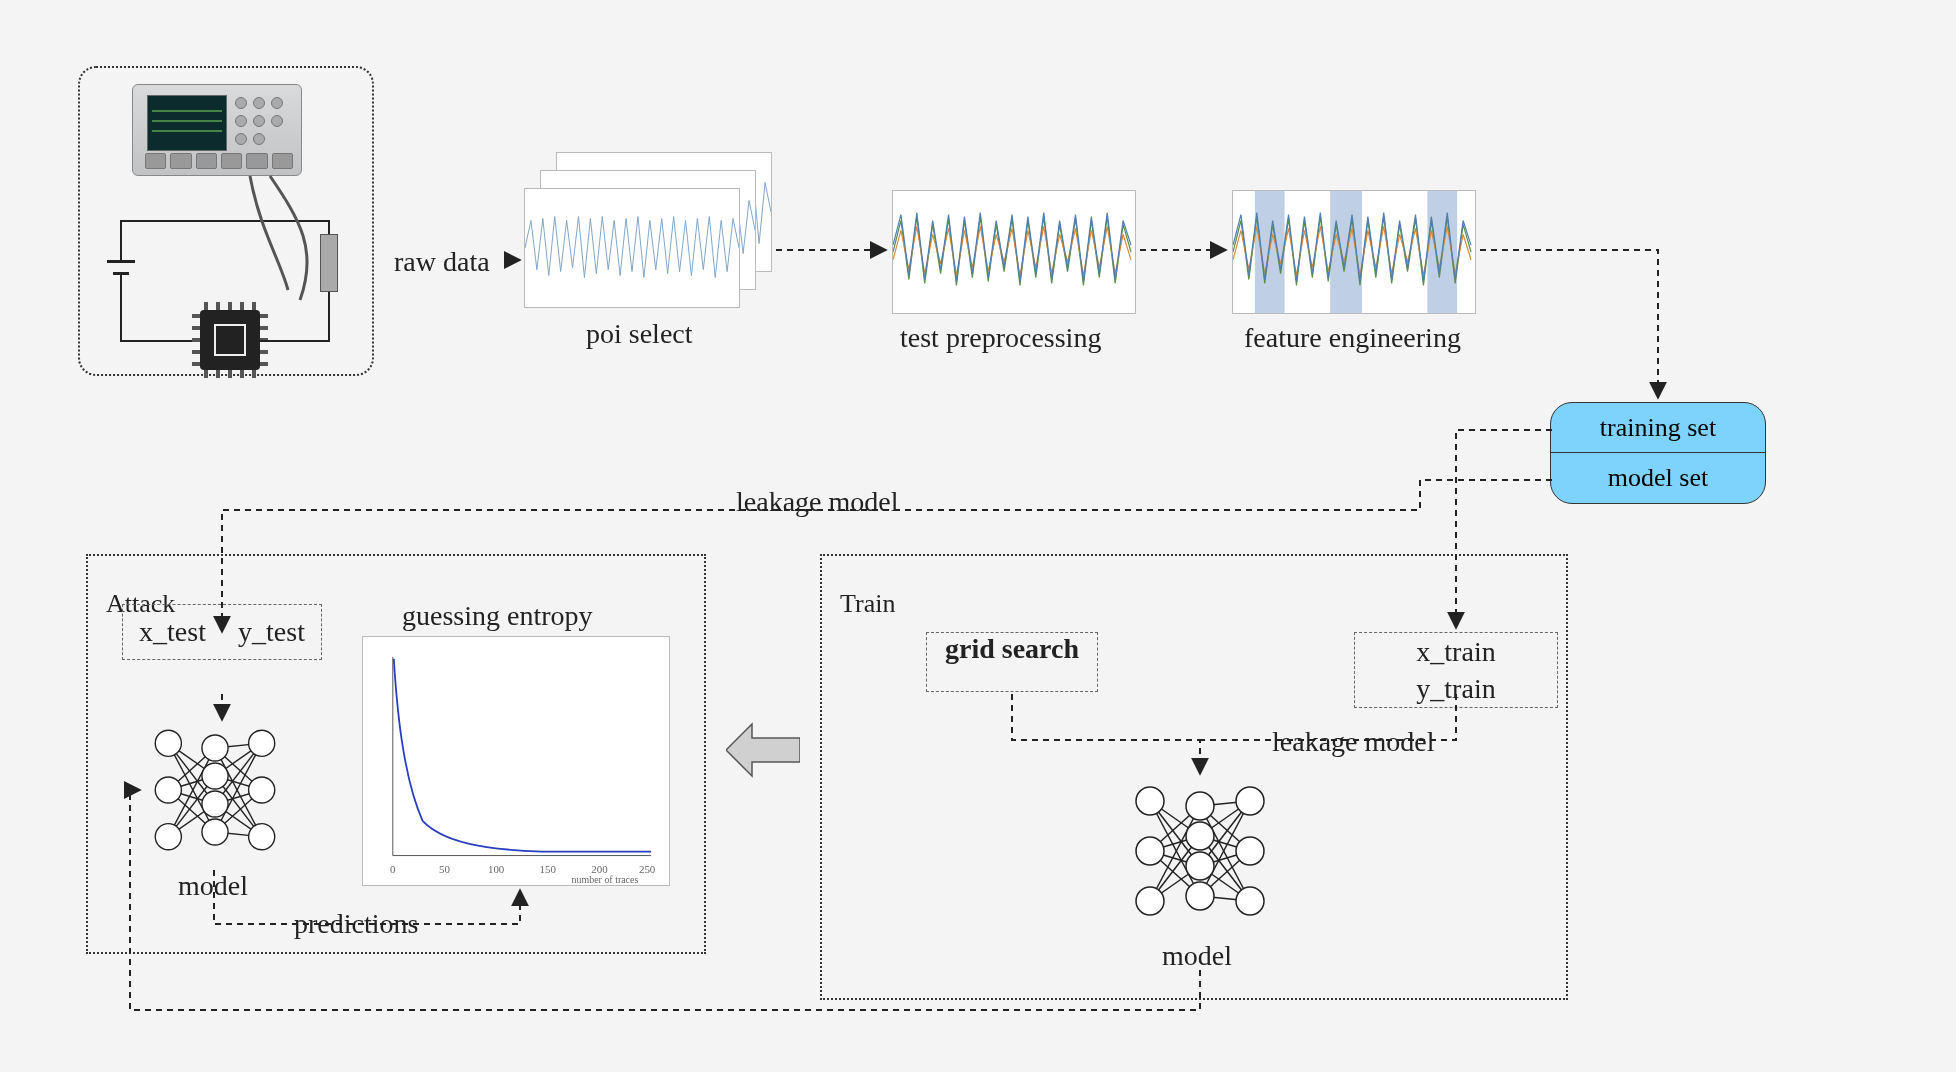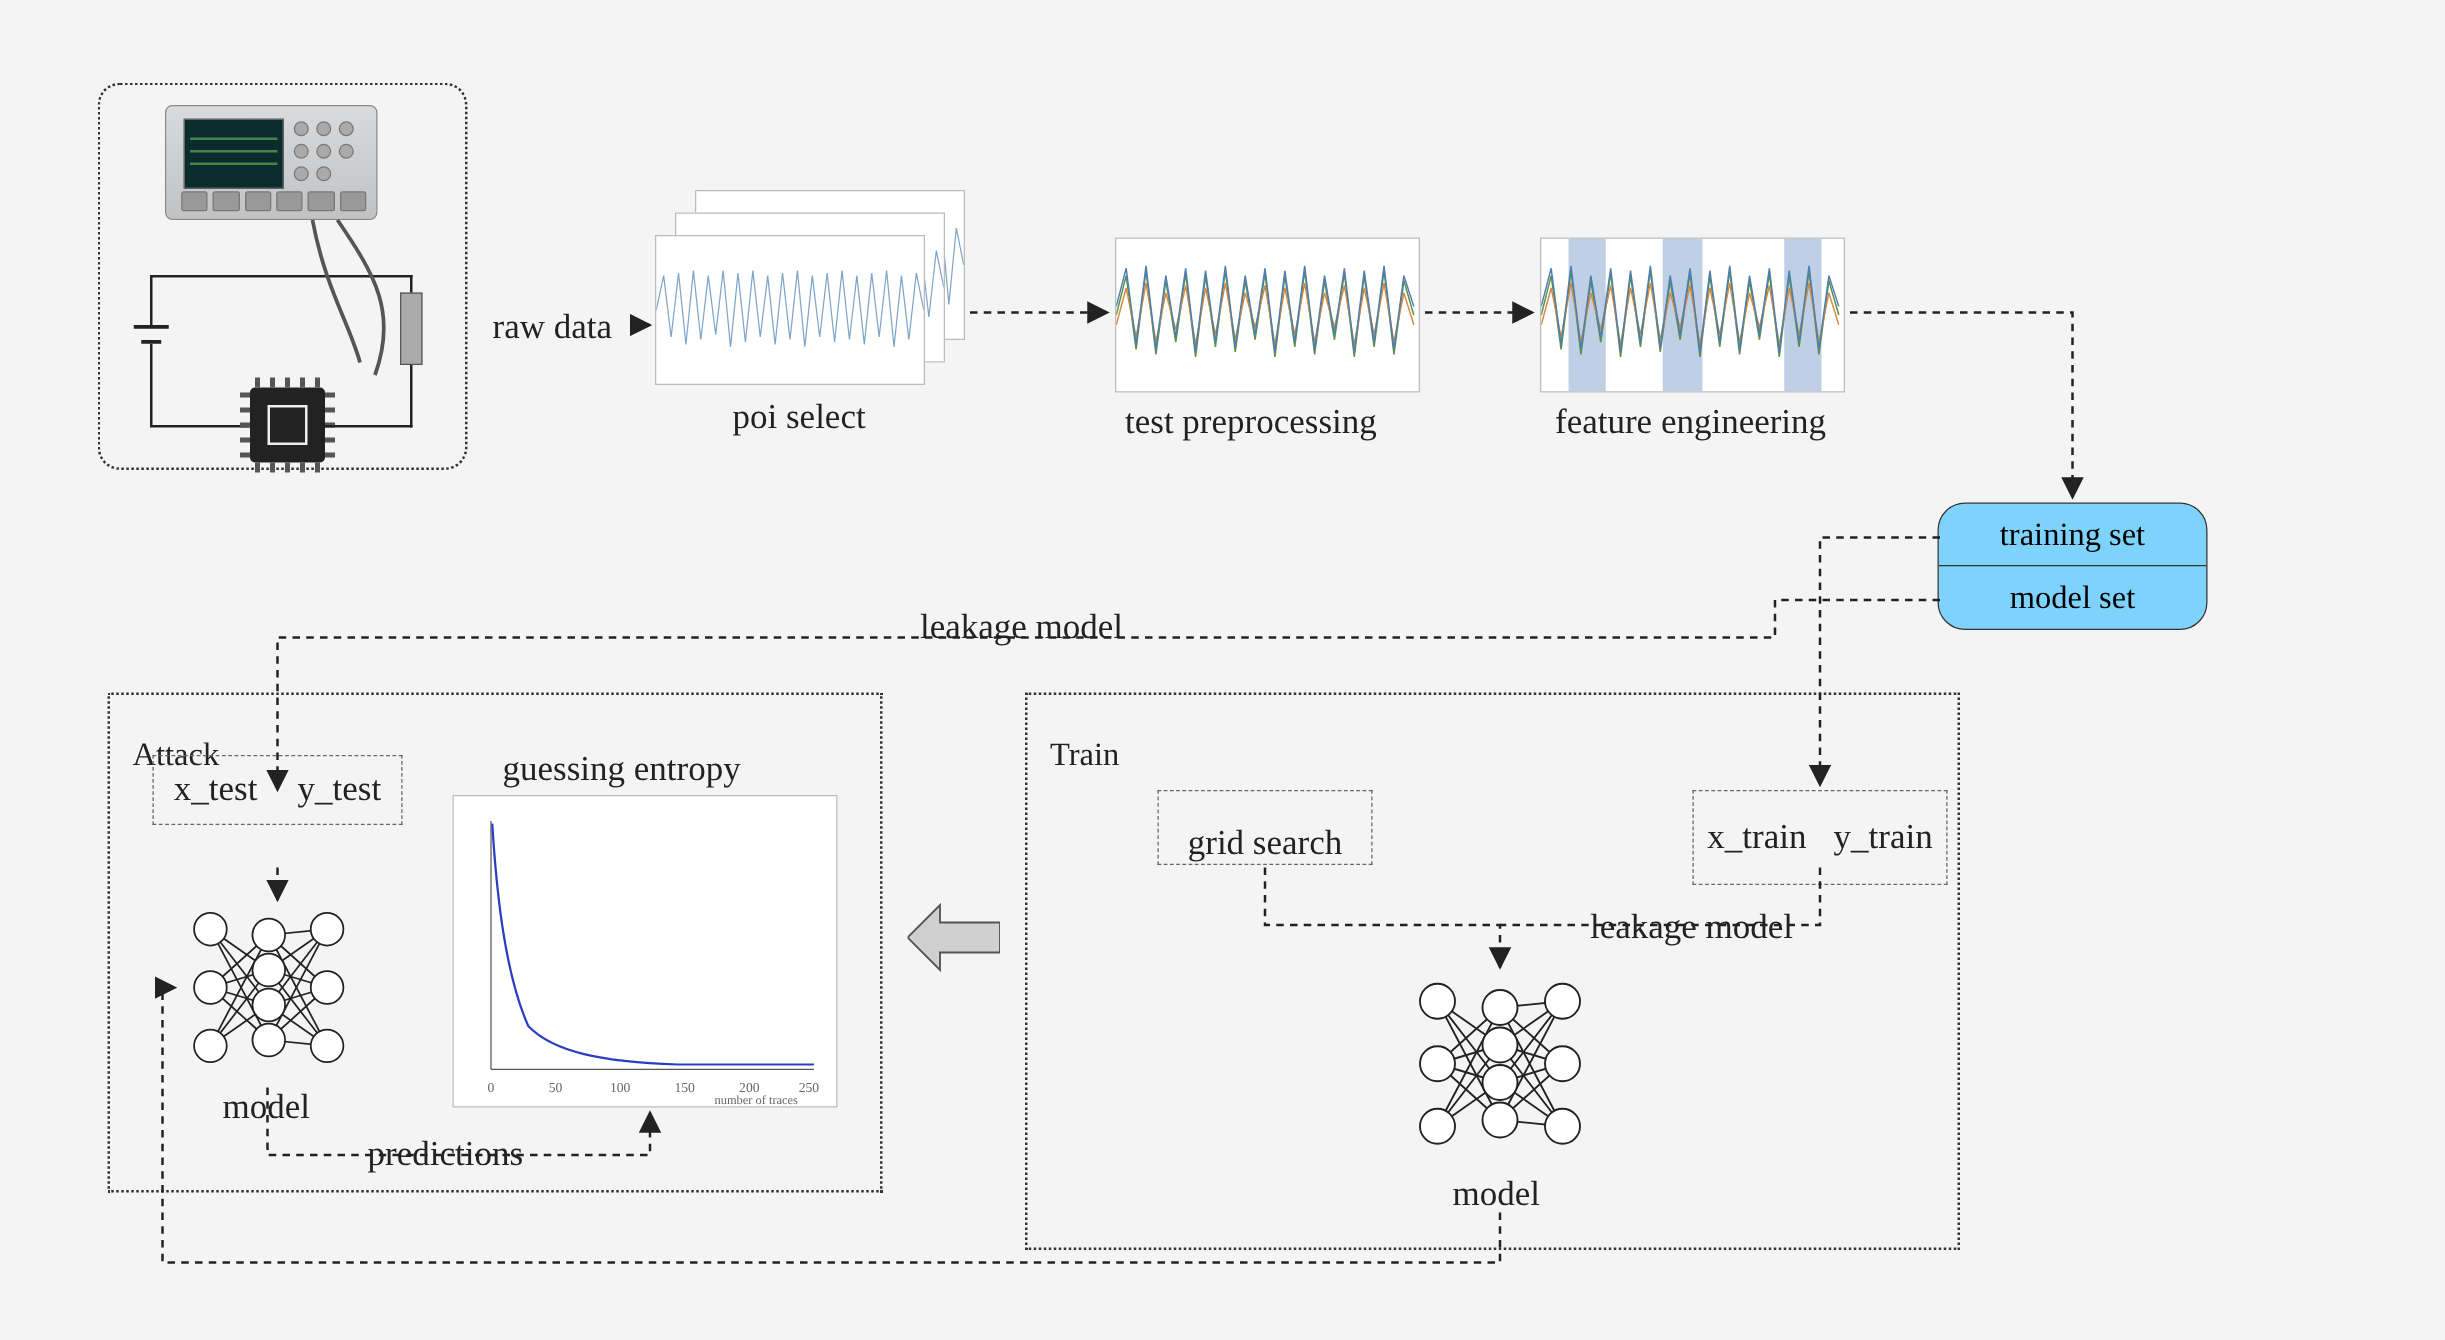--- a/index.html
+++ b/index.html
@@ -264,25 +264,25 @@
   <div class="split-box" style="left:1550px; top:402px; width:216px; height:102px;">
     <div class="half">training set</div>
     <div class="half">model set</div>
   </div>
 
   <span class="label" style="left:736px; top:486px;">leakage model</span>
 
   <div class="dotted-box" style="left:820px; top:554px; width:748px; height:446px;"></div>
   <span class="label-top" style="left:840px; top:566px;">Train</span>
 
-  <div class="dashed-box" style="left:926px; top:632px; width:172px; height:60px; display:flex;align-items:flex-end;justify-content:center;">
+  <div class="dashed-box" style="left:926px; top:632px; width:172px; height:60px; display:flex;align-items:flex-start;justify-content:center;font-weight:bold;">
     <span class="label" style="position:static;">grid search</span>
   </div>
 
-  <div class="dashed-box" style="left:1354px; top:632px; width:204px; height:76px; display:flex;align-items:center;justify-content:space-around;">
+  <div class="dashed-box" style="left:1354px; top:632px; width:204px; height:76px; display:flex;align-items:center;justify-content:space-around;flex-direction:column;">
     <span class="label" style="position:static;">x_train</span>
     <span class="label" style="position:static;">y_train</span>
   </div>
 
   <span class="label" style="left:1272px; top:726px;">leakage model</span>
 
   <svg class="nn" style="left:1120px; top:776px; width:160px; height:150px;" viewBox="0 0 160 150">
     <g stroke="#222" stroke-width="1.5" fill="#fff">
       <line x1="30" y1="25" x2="80" y2="60"></line>
         <line x1="30" y1="25" x2="80" y2="90"></line>

